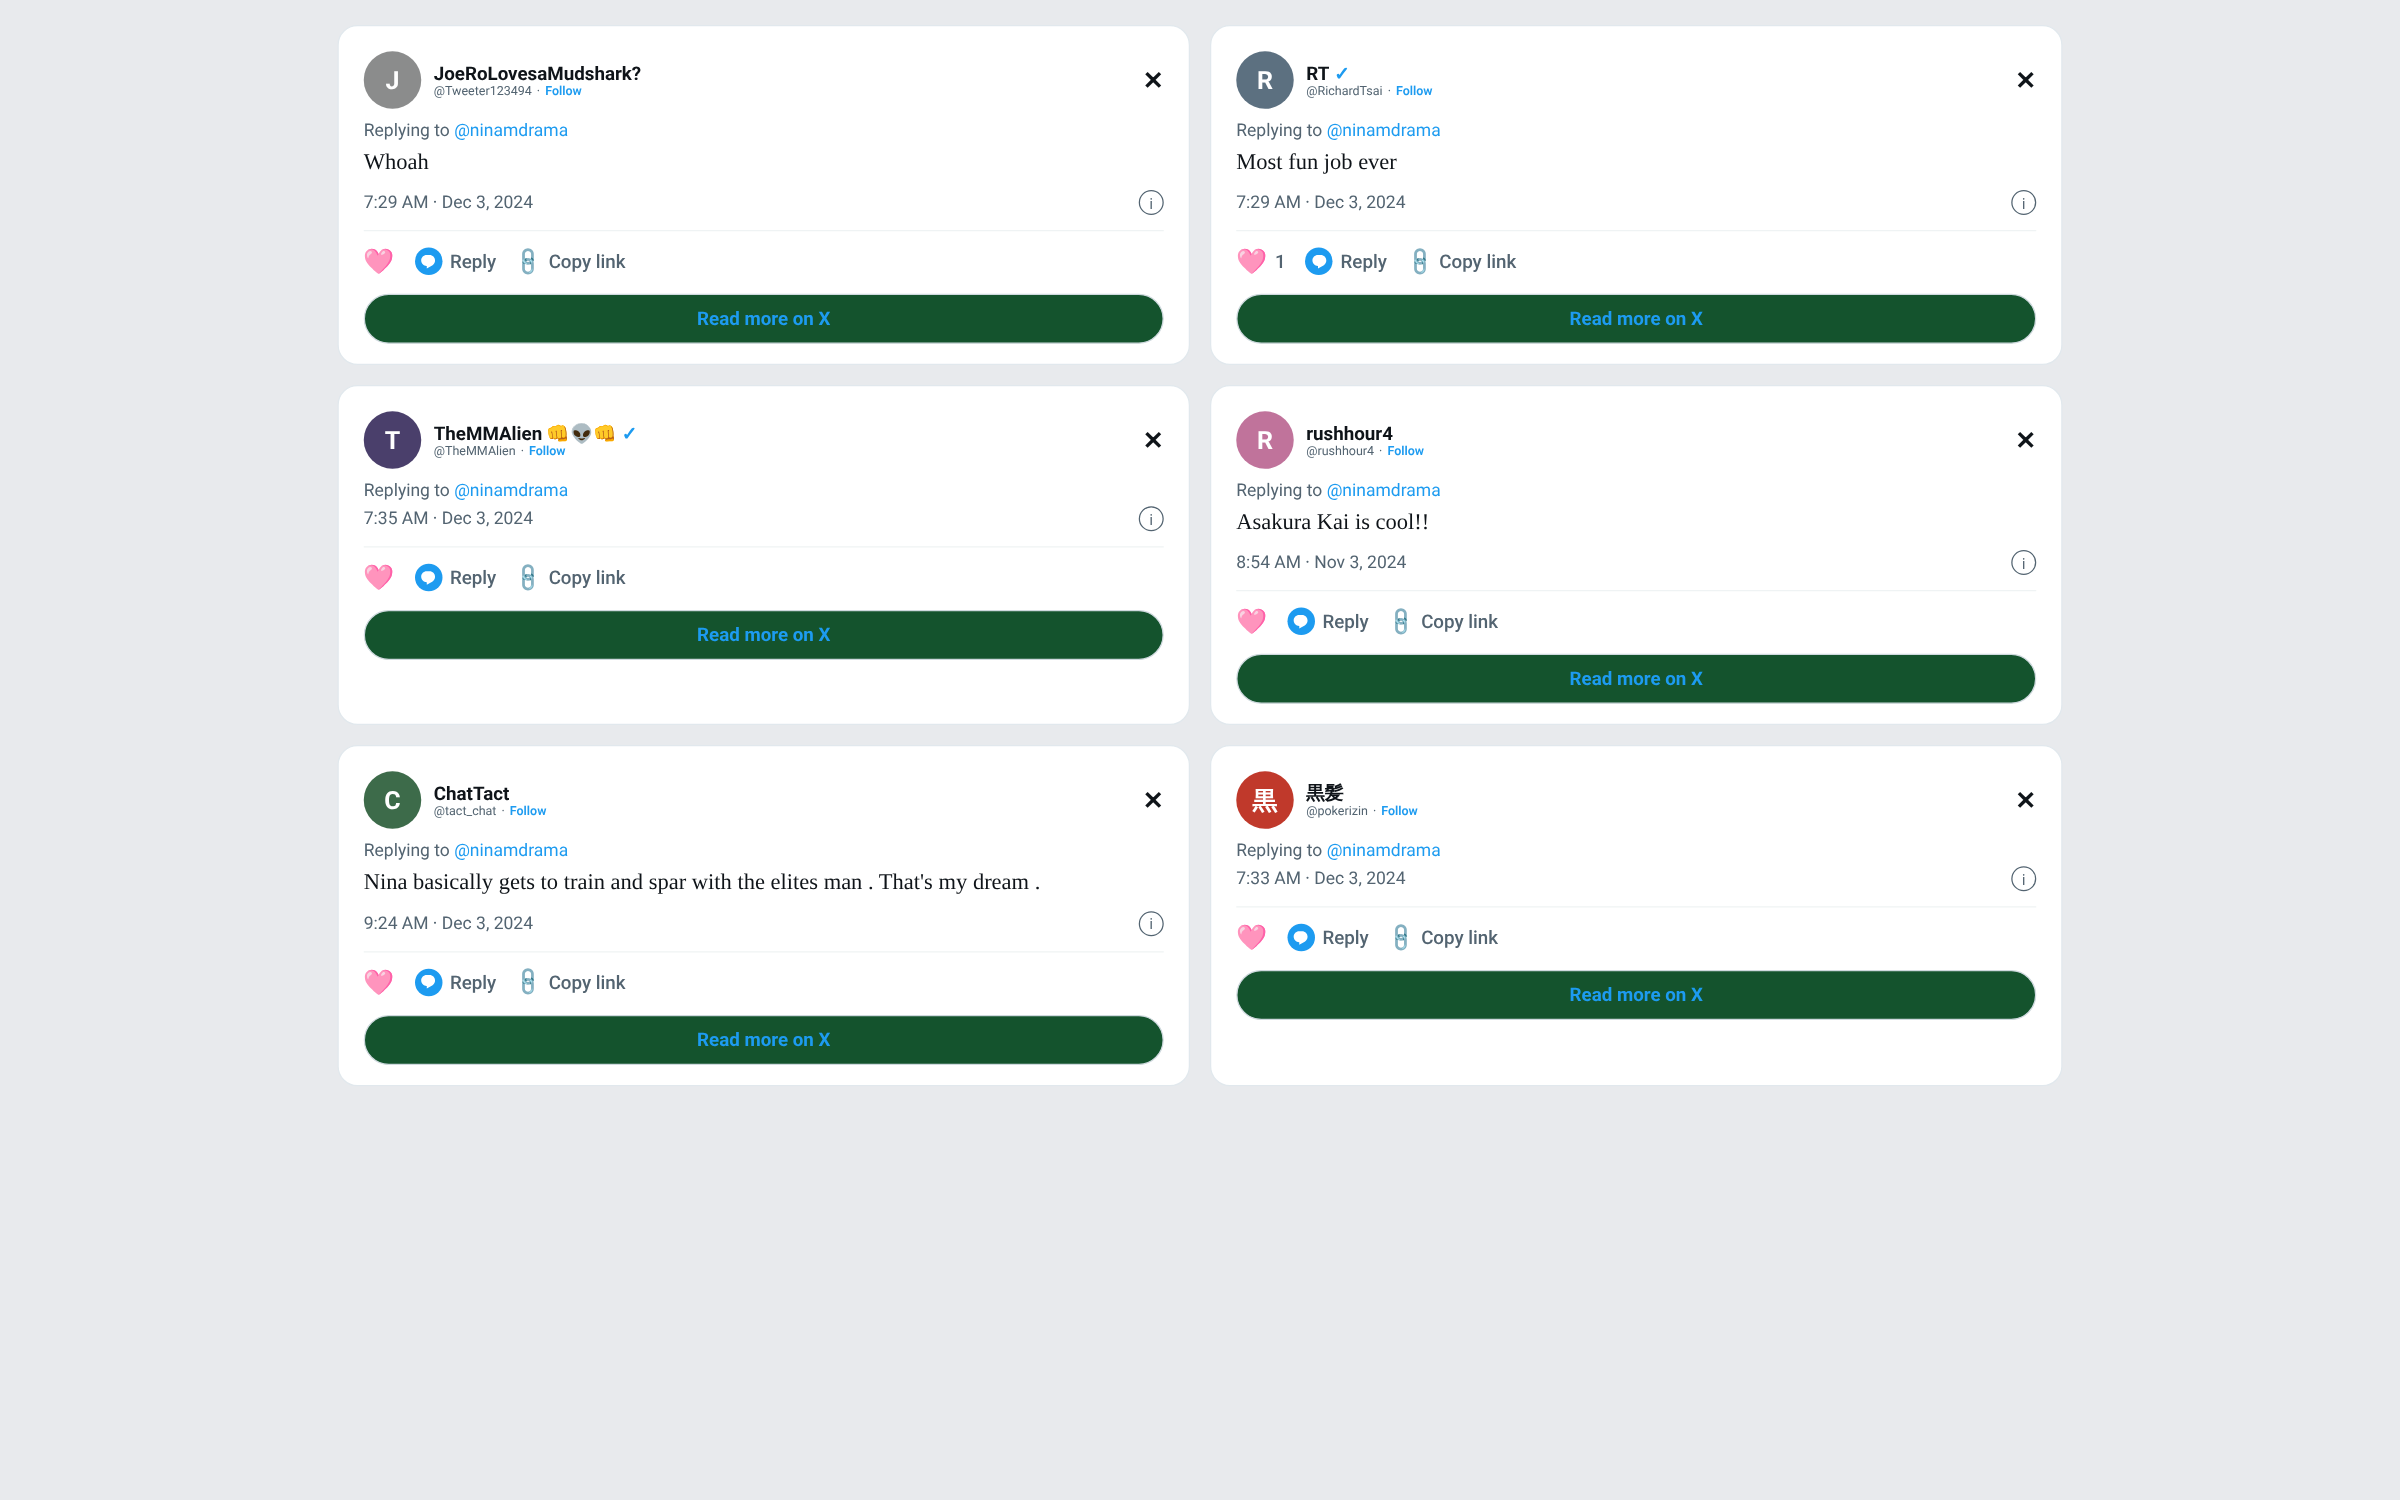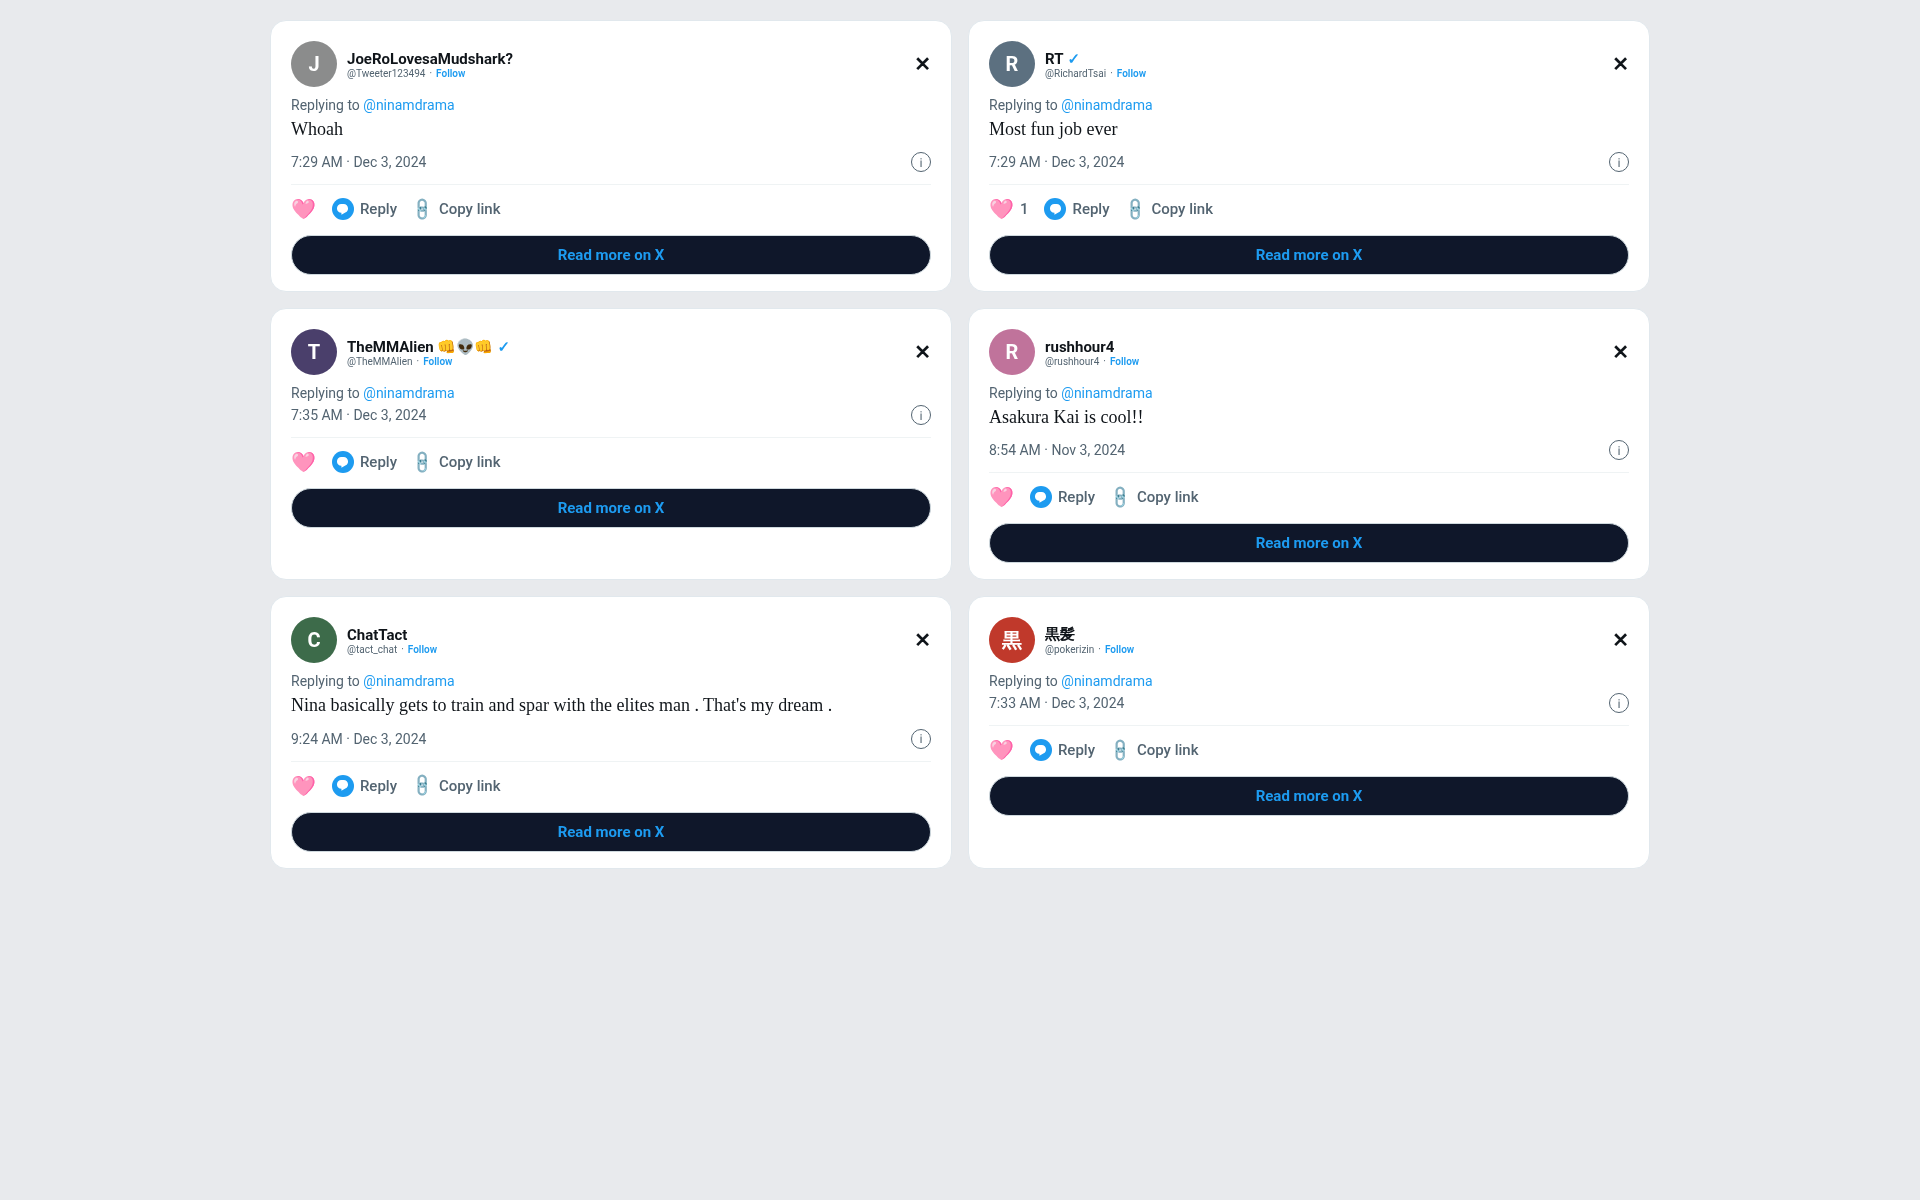--- a/index.html
+++ b/index.html
@@ -165,21 +165,21 @@
       font-size: 15px;
       color: #536471;
       font-weight: 500;
     }
     .read-more-btn {
       display: block;
       width: 100%;
       padding: 10px;
       border: 1.5px solid #cfd9de;
       border-radius: 999px;
-      background: #0f172a;
+      background: #14532d;
       color: #1d9bf0;
       font-size: 15px;
       font-weight: 700;
       text-align: center;
       cursor: pointer;
       text-decoration: none;
     }
 
     
     .avatar-placeholder {

